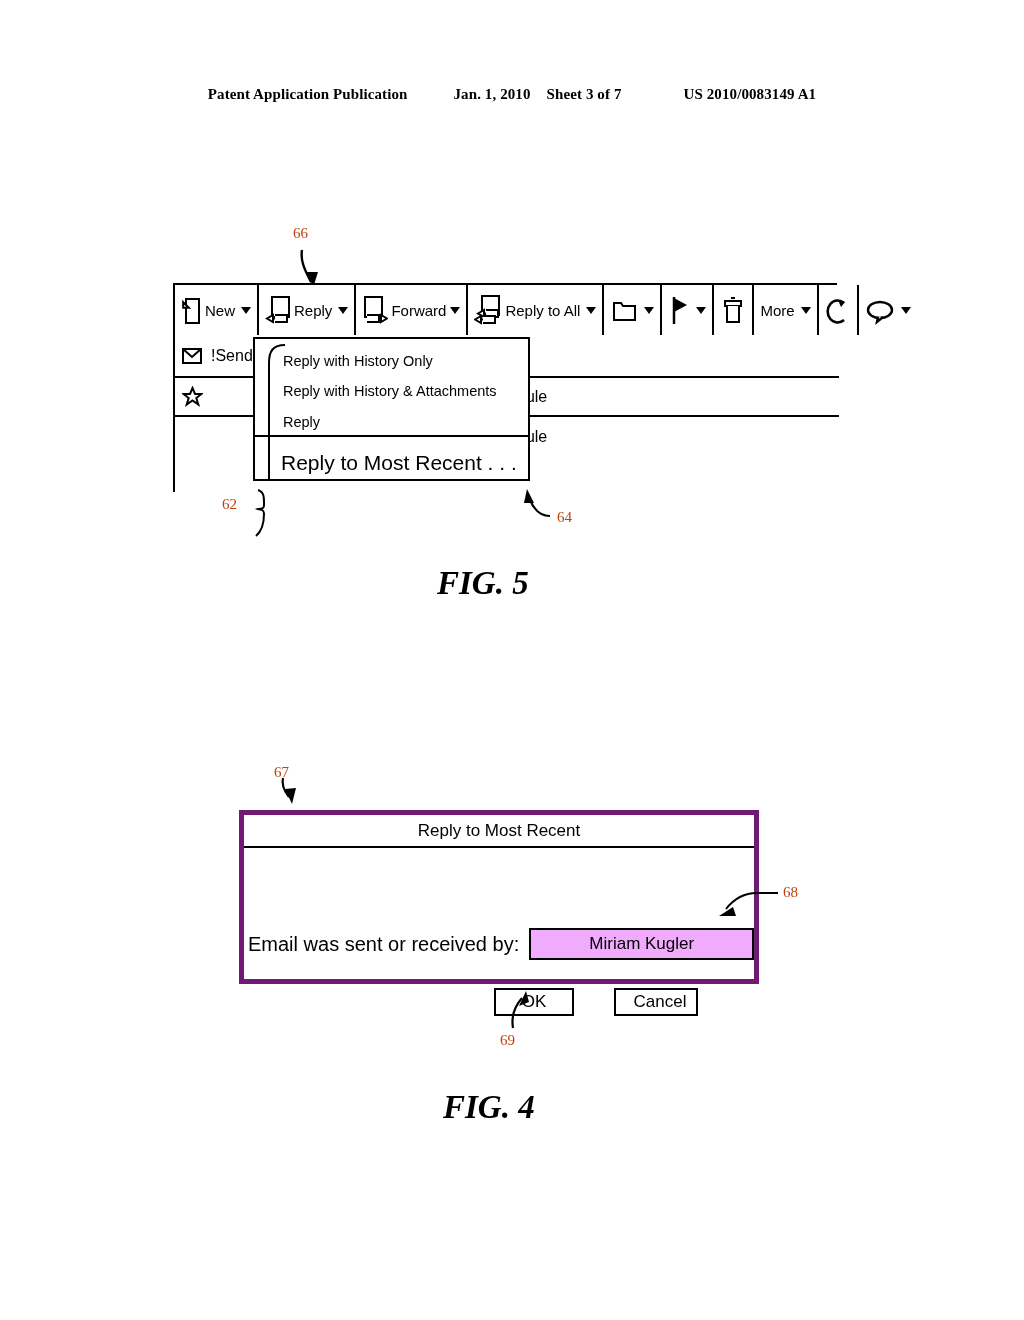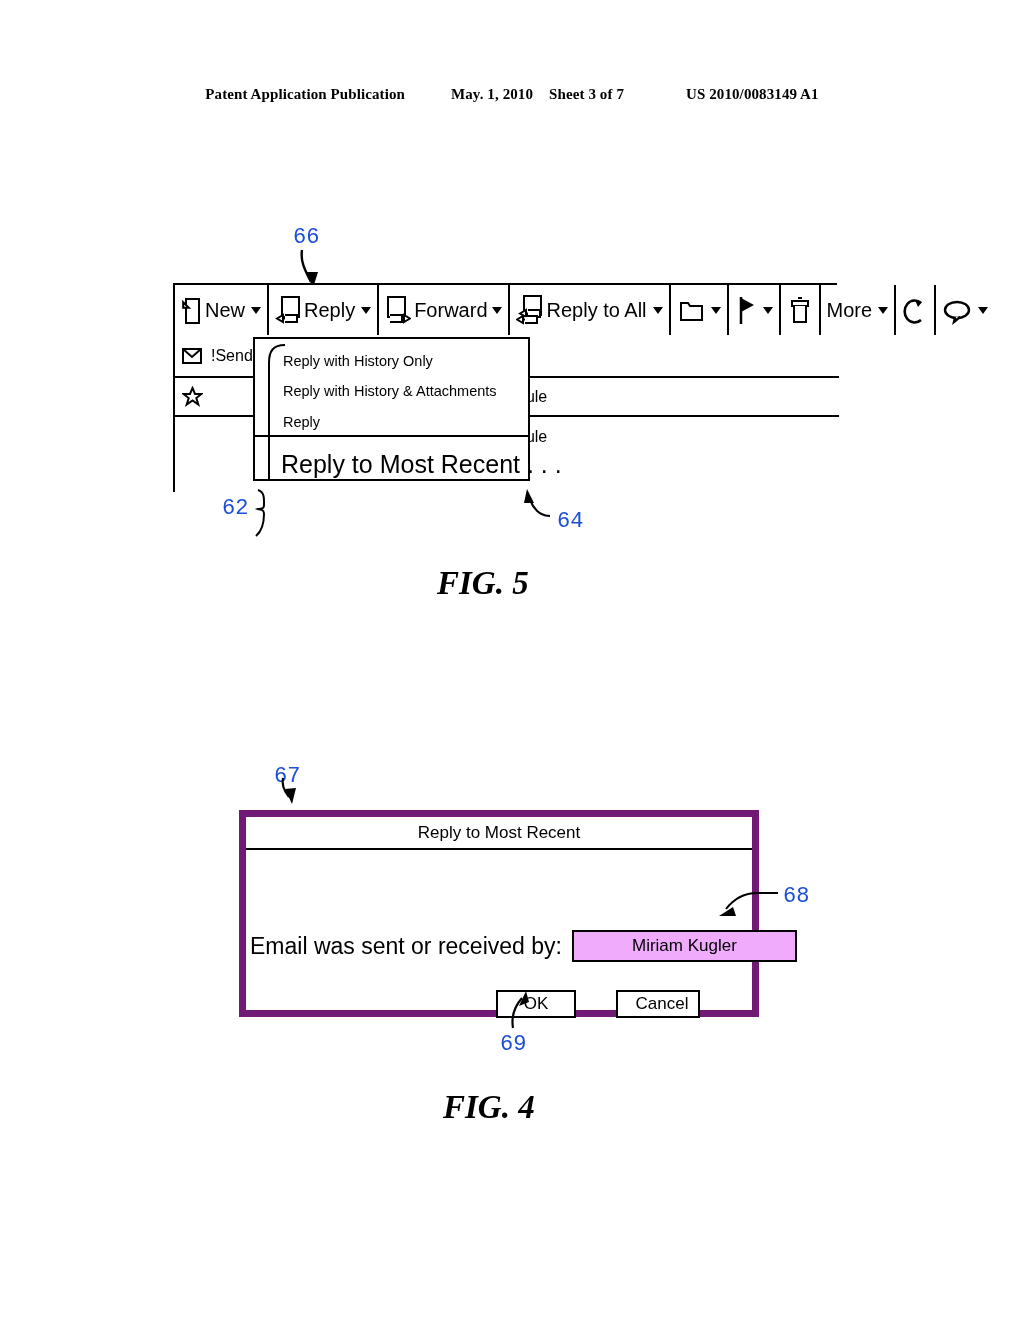--- a/index.html
+++ b/index.html
@@ -28,44 +28,44 @@
   .pub-header .h-title { }
   .pub-header .h-date  { margin-left: 46px; }
   .pub-header .h-sheet { margin-left: 16px; }
   .pub-header .h-num   { margin-left: 62px; }
 
   
   #fig3 { position: absolute; left: 0; top: 0; width: 1024px; height: 620px; }
 
   .ref-num {
     position: absolute;
-    font-family: Liberation Mono, monospace;
-    font-size: 22px;
-    color: #1d4ed8;
+    font-family: Liberation Serif, serif;
+    font-size: 15px;
+    color: #c2410c;
     white-space: nowrap;
   }
 
   
   .toolbar {
     position: absolute;
     left: 173px; top: 283px;
     width: 664px; height: 52px;
     border: 2px solid #000;
     border-bottom: none;
     display: flex;
     align-items: stretch;
     background: #fff;
   }
   .tb-item {
     display: flex;
     align-items: center;
     border-right: 2px solid #000;
     padding: 16px 6px;
     gap: 3px;
-    font-size: 20px;
+    font-size: 15px;
     white-space: nowrap;
     background: #fff;
   }
   .tb-item:last-child { border-right: none; }
   .tb-label { line-height: 1; }
   .caret {
     width: 0; height: 0;
     border-left: 5px solid transparent;
     border-right: 5px solid transparent;
     border-top: 7px solid #000;
@@ -120,21 +120,21 @@
   .menu-item.m0 { top: 15px; }
   .menu-item.m1 { top: 45px; }
   .menu-item.m2 { top: 76px; }
   .menu-sep {
     position: absolute;
     left: 0; right: 0; top: 96px;
     border-top: 2px solid #000;
   }
   .menu-item.m3 {
     top: 113px;
-    font-size: 25px;
+    font-size: 21px;
     left: 26px;
   }
   .menu-bracket {
     position: absolute;
     left: 10px; top: 4px;
     width: 22px; height: 136px;
     pointer-events: none;
   }
 
   
@@ -146,37 +146,37 @@
     font-size: 33px;
     white-space: nowrap;
   }
 
   
   #fig4 { position: absolute; left: 0; top: 0; width: 1024px; height: 1320px; }
 
   .dialog {
     position: absolute;
     left: 239px; top: 810px;
-    width: 520px; height: 207px;
-    border: 7px solid #701a75;
+    width: 520px; height: 174px;
+    border: 5px solid #701a75;
     background: #fff;
   }
   .dlg-title {
     height: 33px;
     border-bottom: 2px solid #000;
     display: flex; align-items: center; justify-content: center;
     font-size: 17px;
   }
   .dlg-body { position: relative; height: 170px; }
   .dlg-row {
     position: absolute;
     left: 4px; top: 80px;
     display: flex; align-items: center;
   }
-  .dlg-label { font-size: 23px; white-space: nowrap; }
+  .dlg-label { font-size: 20px; white-space: nowrap; }
   .dlg-field {
     margin-left: 10px;
     width: 225px; height: 32px;
     border: 2px solid #000;
     display: flex; align-items: center; justify-content: center;
     font-size: 17px;
     background: #f0abfc;
   }
   .dlg-buttons {
     position: absolute;
@@ -194,21 +194,21 @@
   }
   .dlg-btn.wide { width: 84px; padding-left: 8px; }
 
   svg.leader { position: absolute; overflow: visible; }
 </style>
 </head>
 <body>
 
 <div class="pub-header">
   <span class="h-title">Patent Application Publication</span>
-  <span class="h-date">May. 1, 2010</span>
+  <span class="h-date">Jan. 1, 2010</span>
   <span class="h-sheet">Sheet 3 of 7</span>
   <span class="h-num">US 2010/0083149 A1</span>
 </div>
 
 <div id="fig3">
 
   <div class="ref-num" style="left:293px; top:225px;">66</div>
   <svg class="leader" style="left:0; top:0; width:1024px; height:620px;">
     <path d="M302,250 C300,262 306,272 311,282" stroke="#000" stroke-width="2.4" fill="none"></path>
     <path d="M313,288 L306,272 L318,272 Z" fill="#000"></path>

